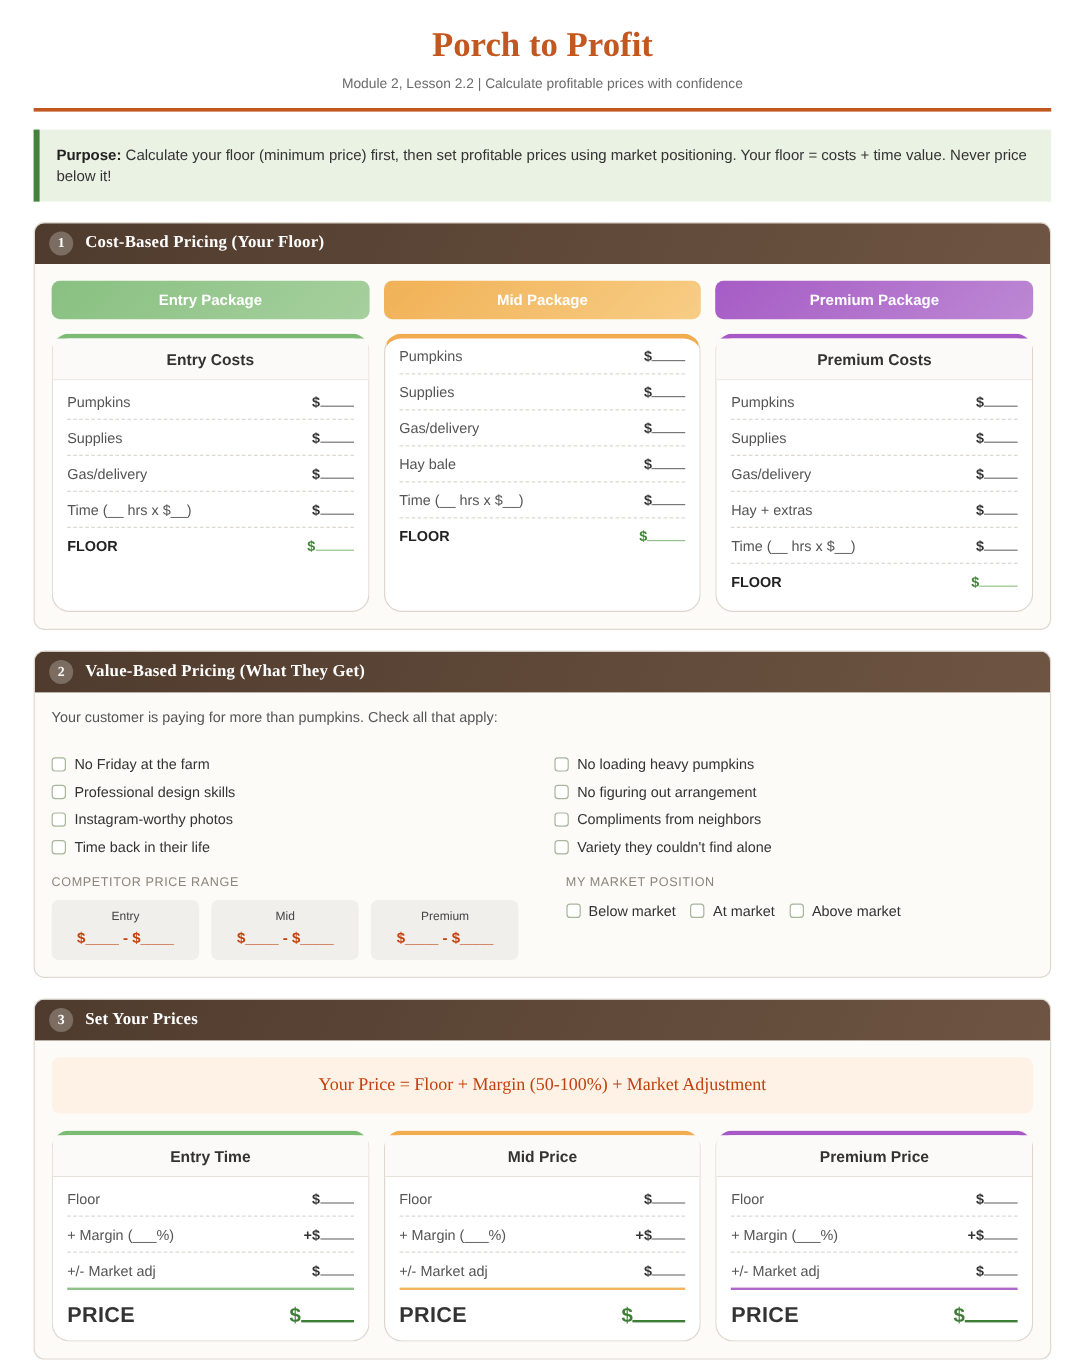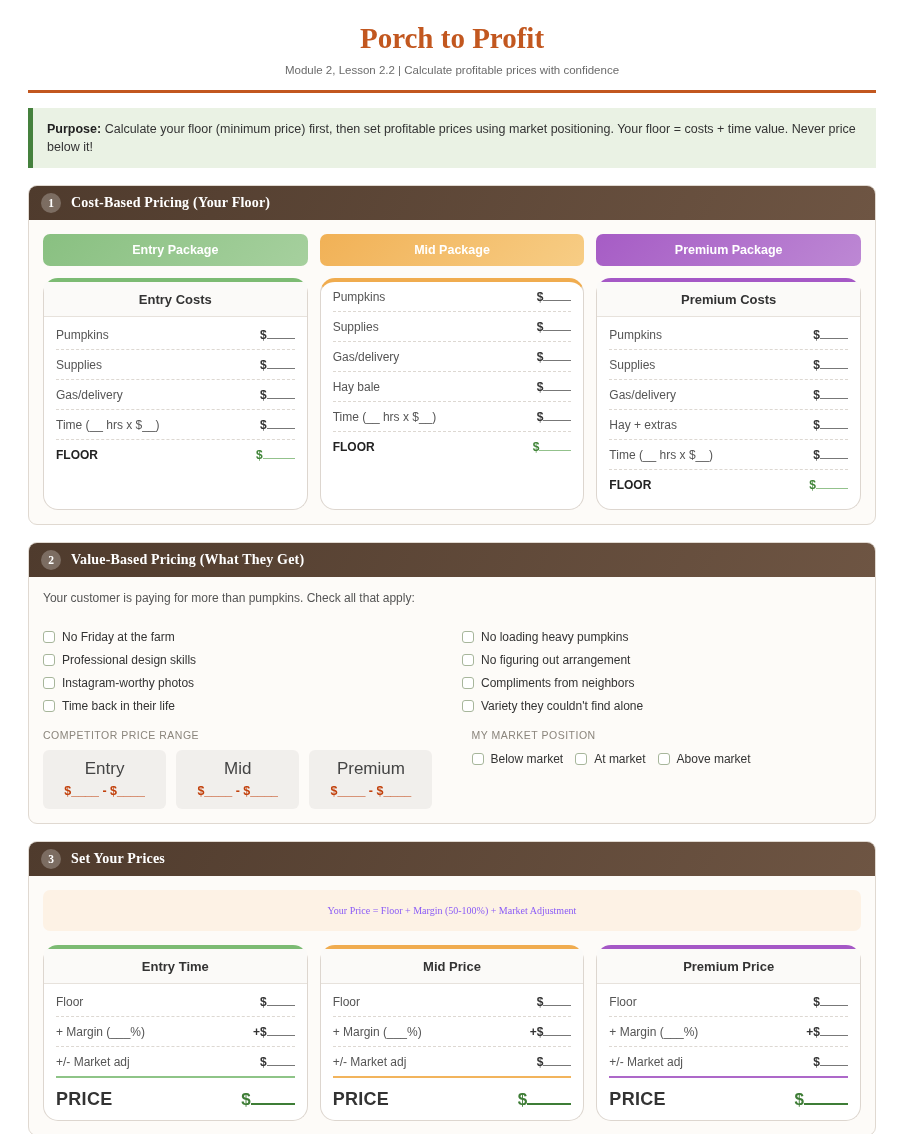--- a/index.html
+++ b/index.html
@@ -97,30 +97,30 @@
   .check-grid { display: grid; grid-template-columns: 1fr 1fr; column-gap: 20px; margin-bottom: 12px; }
   .check-item { display: flex; align-items: center; gap: 7px; font-size: 12px; color: #333; padding: 4.5px 0; }
   .checkbox {
     width: 12px; height: 12px; border: 1.5px solid #a7b69b; border-radius: 3px;
     background: #fff; flex: 0 0 auto;
   }
   .range-grid { display: grid; grid-template-columns: 1fr 1fr; column-gap: 20px; gap: 39px; }
   .mini-label { font-size: 10.5px; color: #8b857c; letter-spacing: 0.5px; margin-bottom: 9px; }
   .range-boxes { display: grid; grid-template-columns: repeat(3, 1fr); gap: 10px; }
   .range-box { background: #f1efec; border-radius: 6px; text-align: center; padding: 9px 4px 11px; }
-  .range-box .name { font-size: 17px; color: #444; margin-bottom: 5px; text-align: center; }
+  .range-box .name { font-size: 10px; color: #444; margin-bottom: 5px; text-align: center; }
   .range-box .vals { font-size: 12.5px; font-weight: bold; color: #c2410c; }
   .position-options { display: flex; gap: 12px; align-items: center; }
   .position-options .check-item { padding: 2px 0; }
 
   
   .formula {
     background: #fdf2e5; border-radius: 7px; padding: 15px 10px;
     text-align: center; font-family: "Liberation Serif", "DejaVu Serif", serif;
-    font-size: 10px; color: #8b5cf6; margin-bottom: 14px;
+    font-size: 15px; color: #c2410c; margin-bottom: 14px;
   }
   .price-total {
     display: flex; justify-content: space-between; align-items: baseline;
     padding-top: 9px; margin-top: 2px;
   }
   .mini-card.green  .pre-total { border-bottom: 2px solid #8ec487; }
   .mini-card.orange .pre-total { border-bottom: 2px solid #f2b45c; }
   .mini-card.purple .pre-total { border-bottom: 2px solid #ad68c9; }
   .price-total .total-label { font-size: 18px; font-weight: bold; color: #333; letter-spacing: 0.3px; }
   .price-total .money { font-size: 17px; color: #3e7d36; }

